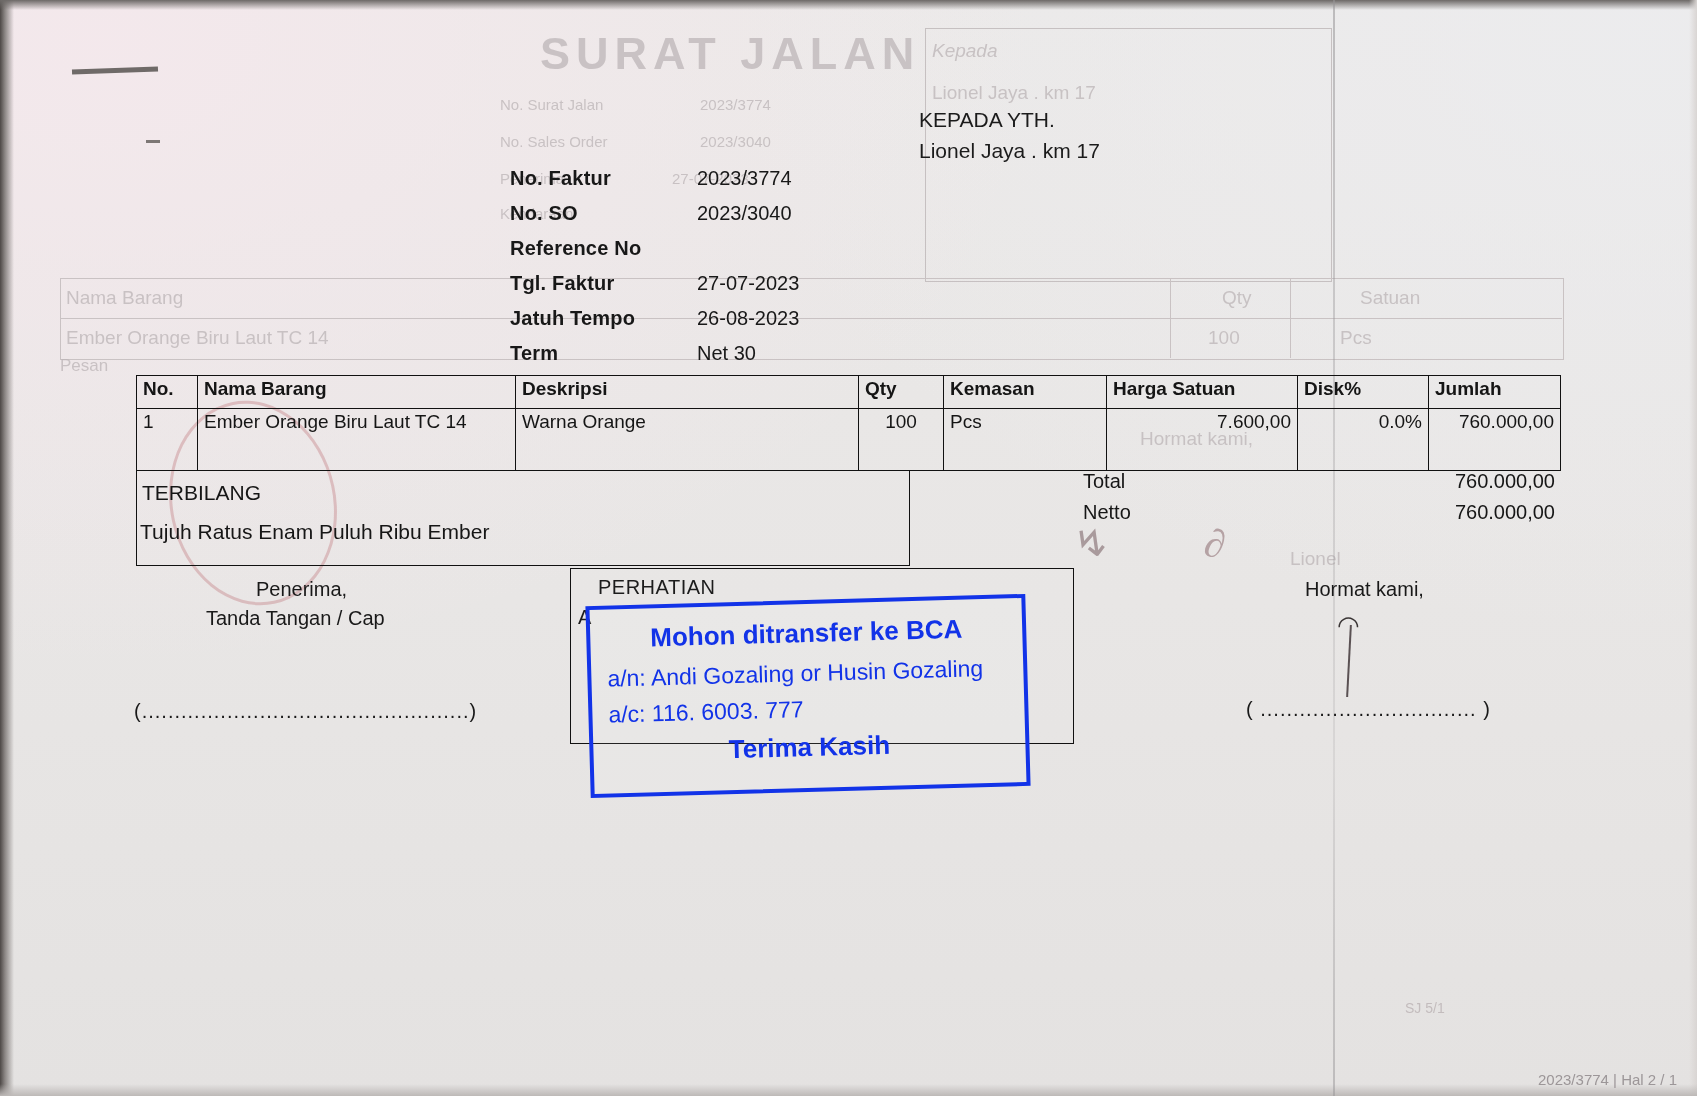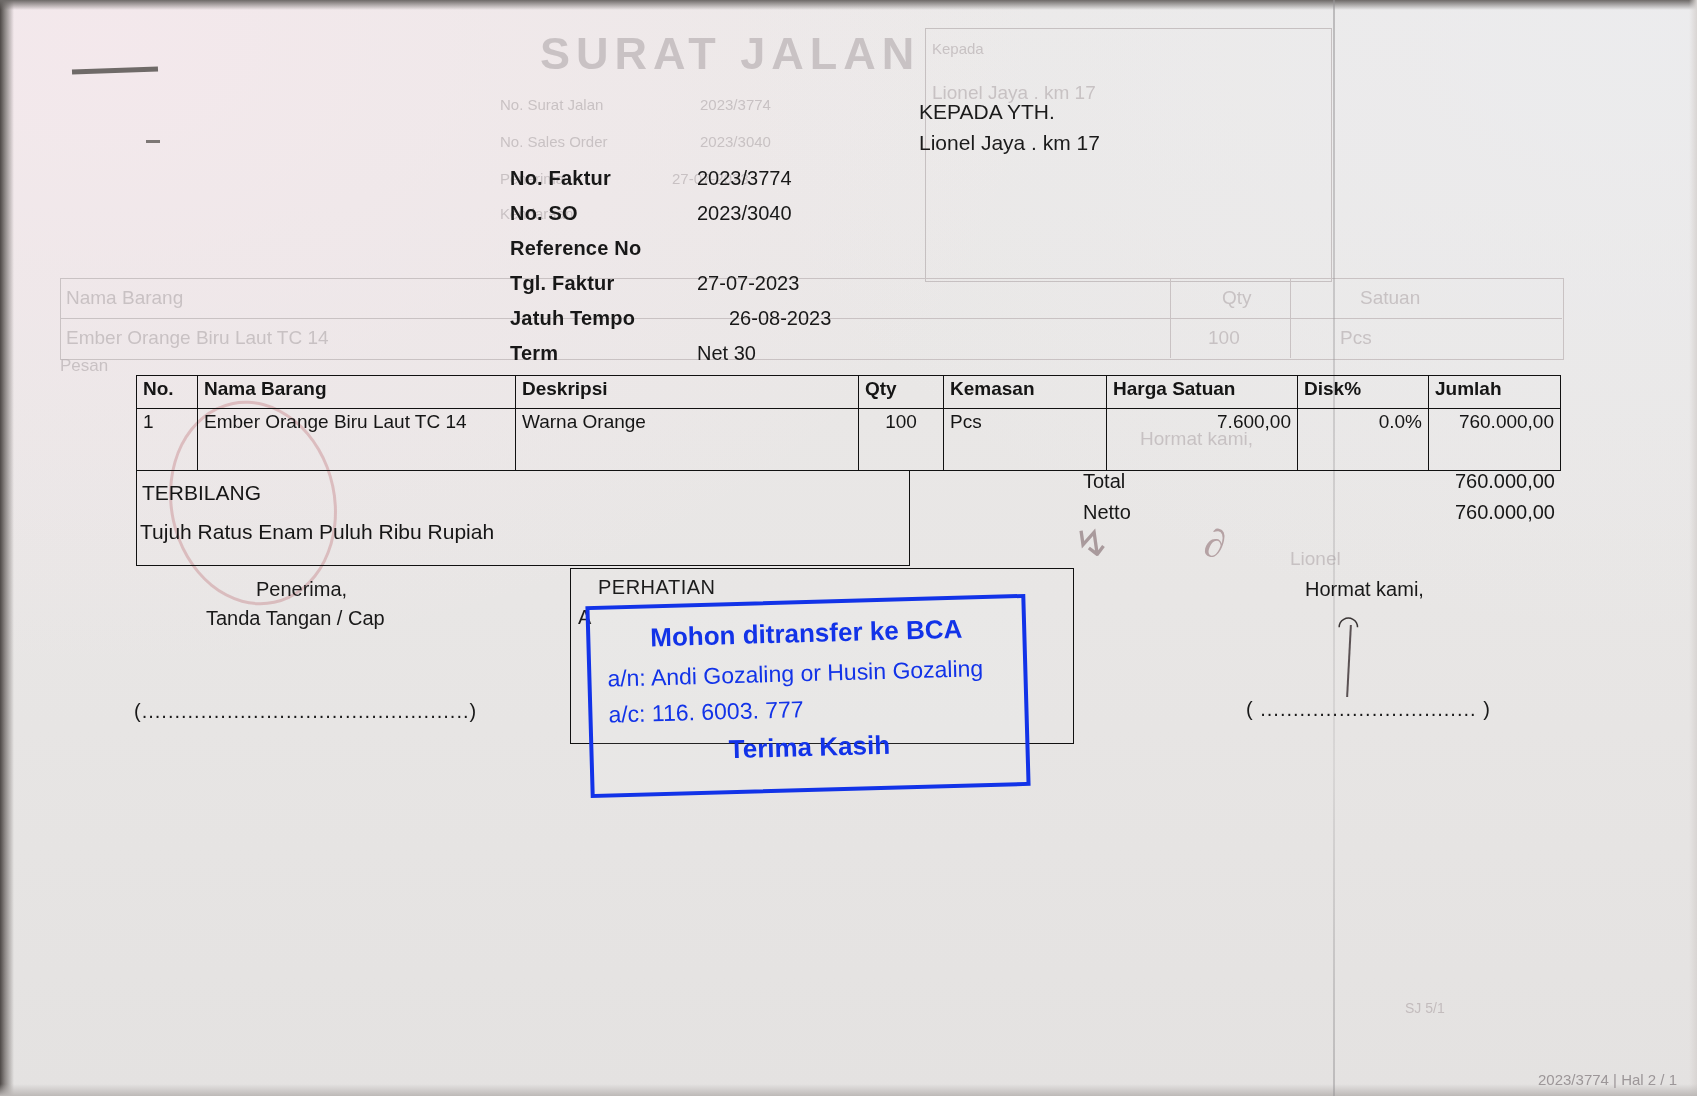--- a/index.html
+++ b/index.html
@@ -41,21 +41,21 @@
 
   
   .faktur-title{
     position:absolute;left:718px;top:97px;
     font-size:41px;font-weight:bold;color:#1c1c1c;letter-spacing:.5px;
   }
   .lbl{position:absolute;font-size:20px;font-weight:bold;color:#181818;letter-spacing:.2px;}
   .val{position:absolute;font-size:20px;color:#181818;}
 
   .kepada-wrap{position:absolute;left:919px;top:100px;}
-  .kepada-yth{font-size:21px;color:#1b1b1b;}
+  .kepada-yth{font-size:21px;color:#1b1b1b;margin-top:8px;}
   .kepada-addr{font-size:21px;color:#1b1b1b;margin-top:7px;}
 
   
   .tbl{position:absolute;left:136px;top:375px;width:1425px;border-collapse:collapse;}
   .tbl td,.tbl th{border:1.6px solid #111;padding:2px 6px;font-size:19px;color:#151515;vertical-align:top;}
   .tbl th{font-weight:bold;text-align:left;height:28px;}
   .r{text-align:right;}
   .c{text-align:center;}
 
   .terbilang-box{position:absolute;left:136px;top:470px;width:772px;height:95px;border:1.6px solid #111;border-top:none;}
@@ -110,21 +110,21 @@
 
     <div class="bleed bleed-line" style="left:500px;top:96px;">No. Surat Jalan</div>
     <div class="bleed bleed-line" style="left:700px;top:96px;">2023/3774</div>
     <div class="bleed bleed-line" style="left:500px;top:133px;">No. Sales Order</div>
     <div class="bleed bleed-line" style="left:700px;top:133px;">2023/3040</div>
     <div class="bleed bleed-line" style="left:500px;top:170px;">Penerima</div>
     <div class="bleed bleed-line" style="left:672px;top:170px;">27-07-2023</div>
     <div class="bleed bleed-line" style="left:500px;top:205px;">Kendaraan</div>
 
     <div class="bleed-box" style="left:925px;top:28px;width:405px;height:252px;"></div>
-    <div class="bleed bleed-line" style="left:932px;top:40px;font-size:15px;">Kepada</div>
+    <div class="bleed bleed-line" style="left:932px;top:40px;font-size:19px;font-style:italic;">Kepada</div>
     <div class="bleed bleed-line" style="left:932px;top:82px;font-size:19px;">Lionel Jaya . km 17</div>
 
     <div class="bleed-tbl" style="left:60px;top:278px;width:1502px;height:80px;"></div>
     <div class="bleed-tbl" style="left:1170px;top:278px;width:0;height:80px;border-width:0 0 0 1.5px;"></div>
     <div class="bleed-tbl" style="left:1290px;top:278px;width:0;height:80px;border-width:0 0 0 1.5px;"></div>
     <div class="bleed-tbl" style="left:60px;top:318px;width:1502px;height:0;border-width:1.5px 0 0 0;"></div>
     <div class="bleed bleed-line" style="left:66px;top:287px;font-size:19px;">Nama Barang</div>
     <div class="bleed bleed-line" style="left:1222px;top:287px;font-size:19px;">Qty</div>
     <div class="bleed bleed-line" style="left:1360px;top:287px;font-size:19px;">Satuan</div>
     <div class="bleed bleed-line" style="left:66px;top:327px;font-size:19px;">Ember Orange Biru Laut  TC 14</div>
@@ -152,21 +152,21 @@
 
   <div class="lbl" style="left:510px;top:167px;">No. Faktur</div>
   <div class="val" style="left:697px;top:167px;">2023/3774</div>
   <div class="lbl" style="left:510px;top:202px;text-align:center;">No. SO</div>
   <div class="val" style="left:697px;top:202px;">2023/3040</div>
   <div class="lbl" style="left:510px;top:237px;">Reference No</div>
   <div class="val" style="left:697px;top:237px;"></div>
   <div class="lbl" style="left:510px;top:272px;">Tgl. Faktur</div>
   <div class="val" style="left:697px;top:272px;">27-07-2023</div>
   <div class="lbl" style="left:510px;top:307px;">Jatuh Tempo</div>
-  <div class="val" style="left:697px;top:307px;margin-left:32px;">26-08-2023</div>
+  <div class="val" style="left:697px;top:307px;">26-08-2023</div>
   <div class="lbl" style="left:510px;top:342px;">Term</div>
   <div class="val" style="left:697px;top:342px;">Net 30</div>
 
   <div class="kepada-wrap">
     <div class="kepada-yth">KEPADA YTH.</div>
     <div class="kepada-addr">Lionel Jaya . km 17</div>
   </div>
 
   <table class="tbl">
     <thead>
@@ -190,21 +190,21 @@
         <td>Pcs</td>
         <td class="r">7.600,00</td>
         <td class="r">0.0%</td>
         <td class="r">760.000,00</td>
       </tr>
     </tbody>
   </table>
 
   <div class="terbilang-box"></div>
   <div class="terbilang-lbl">TERBILANG</div>
-  <div class="terbilang-val">Tujuh Ratus Enam Puluh Ribu Rupiah</div>
+  <div class="terbilang-val">Tujuh Ratus Enam Puluh Ribu Ember</div>
 
   <div class="totals-lbl" style="left:1083px;top:470px;">Total</div>
   <div class="totals-val" style="left:1365px;top:470px;">760.000,00</div>
   <div class="totals-lbl" style="left:1083px;top:501px;">Netto</div>
   <div class="totals-val" style="left:1365px;top:501px;">760.000,00</div>
 
   <div class="sign-left-1">Penerima,</div>
   <div class="sign-left-2">Tanda Tangan / Cap</div>
   <div class="sign-left-dots">(..................................................)</div>
 

